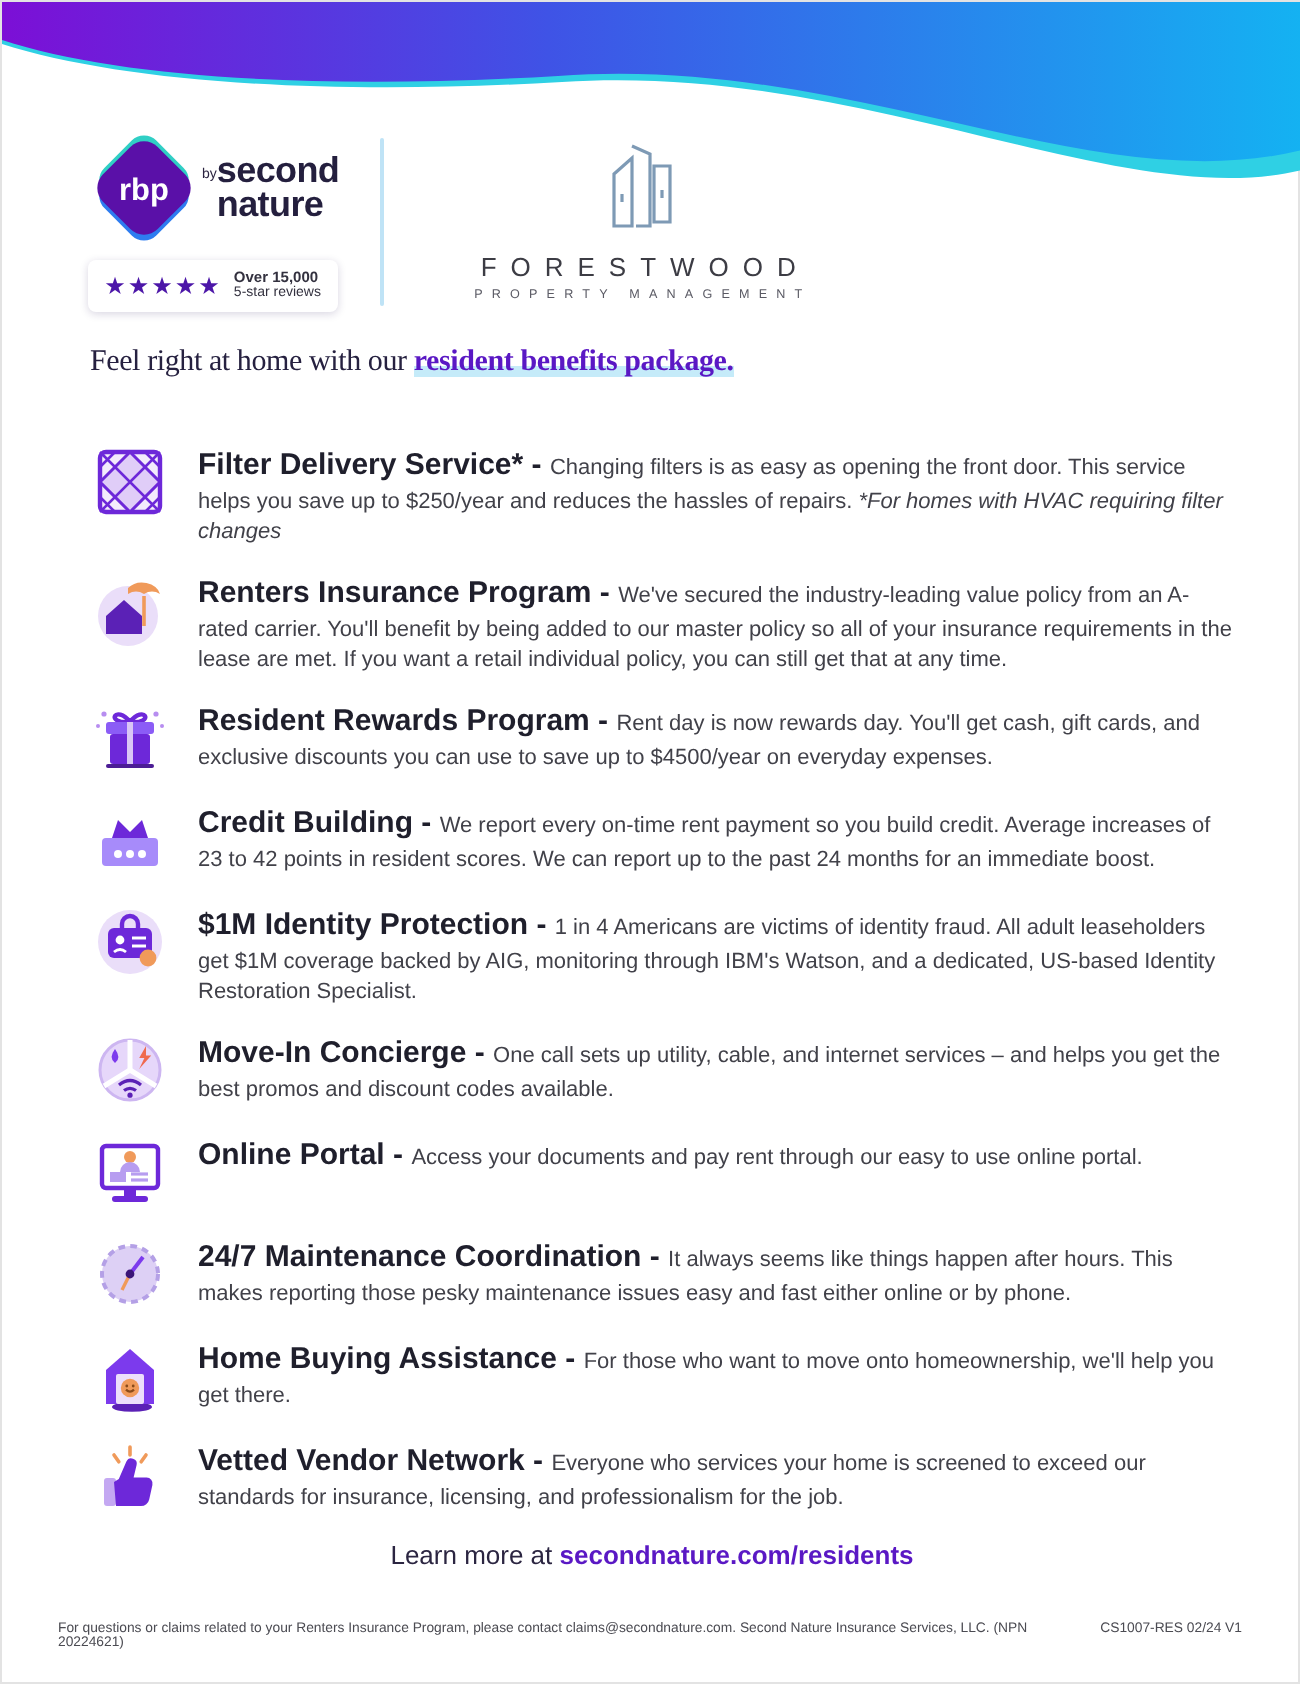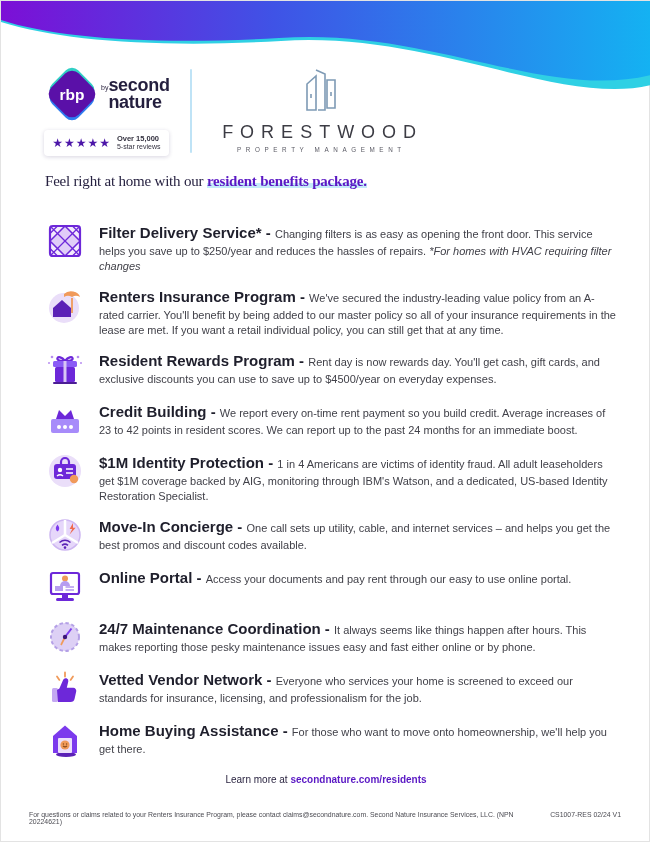--- a/index.html
+++ b/index.html
@@ -18,37 +18,37 @@
   .rbp-badge{width:58px;height:58px;position:relative;flex:0 0 auto;}
   .rbp-by{font-size:7px;color:#2b2440;vertical-align:top;margin-top:-14px;}
   .sn-name{font-size:18px;font-weight:bold;color:#241f3e;line-height:.92;letter-spacing:-.3px;}
   .reviews-badge{margin-top:7px;background:#fff;border-radius:4px;box-shadow:0 1px 4px rgba(40,20,90,.18);
     padding:4px 8px;display:flex;align-items:center;gap:6px;}
   .stars{color:#4c16a8;font-size:12px;letter-spacing:1px;line-height:1;}
   .reviews-text{font-size:7px;color:#33313f;line-height:1.25;}
   .reviews-text b{display:block;font-size:7.5px;}
   .divider{width:2px;height:84px;background:#bfe3f6;border-radius:2px;}
   .partner-block{display:flex;flex-direction:column;align-items:center;width:215px;}
-  .partner-name{font-size:18px;letter-spacing:7px;color:#3c3c44;font-weight:500;margin-top:6px;text-indent:7px;}
+  .partner-name{font-size:13px;letter-spacing:7px;color:#3c3c44;font-weight:500;margin-top:6px;text-indent:7px;}
   .partner-sub{font-size:6.3px;letter-spacing:4.6px;color:#5a5a64;margin-top:3px;text-indent:4.6px;}
   
   .headline{position:absolute;top:172px;left:44px;width:575px;font-size:15px;color:#262140;
     font-weight:500;letter-spacing:-.2px;font-family:Liberation Serif, serif;}
   .headline .hl{color:#5a18c4;font-weight:800;
     background:linear-gradient(to bottom,rgba(0,0,0,0) 62%,#c5ebf9 62%, #c5ebf9 96%, rgba(0,0,0,0) 96%);}
   
   .benefits{position:absolute;top:222px;left:44px;width:572px;}
   .benefit{display:flex;align-items:flex-start;gap:14px;margin-bottom:13px;}
   .b-icon{width:40px;height:40px;flex:0 0 auto;margin-top:-2px;}
   .b-icon svg{width:40px;height:40px;display:block;}
   .b-text{margin:0;font-size:11px;line-height:1.38;color:#414149;}
   .b-title{color:#1f1f2c;font-weight:bold;font-size:15px;}
   .b-note{color:#414149;}
   
-  .learn-more{position:absolute;bottom:56px;left:0;width:650px;text-align:center;font-size:10px;color:#2b2541;}
+  .learn-more{position:absolute;bottom:56px;left:0;width:650px;text-align:center;font-size:13px;color:#2b2541;}
   .learn-more .lnk{color:#5a18c4;font-weight:bold;text-decoration:none;}
   .footer{position:absolute;bottom:16px;left:28px;right:28px;display:flex;justify-content:space-between;
     font-size:6.9px;color:#4b4b52;}
   .footer .f-right{margin-left:20px;white-space:nowrap;}
 </style>
 </head>
 <body>
 
 <div class="page">
 
@@ -221,42 +221,42 @@
             <line x1="20" y1="20" x2="16" y2="28" stroke="#f09a5a" stroke-width="1.7"></line>
             <circle cx="20" cy="20" r="2.2" fill="#3b1578"></circle>
           </svg>
         </span>
       <p class="b-text"><b class="b-title">24/7 Maintenance Coordination - </b><span class="b-desc">It always seems like things happen after hours. This makes reporting those pesky maintenance issues easy and fast either online or by phone.</span> </p>
     </div>
 
     <div class="benefit">
       <span class="b-icon">
           <svg viewBox="0 0 40 40">
-            <path d="M12 8.5 l2.4 3.4 M20 4.5 v4 M28 8.5 l-2.4 3.4" stroke="#f09a5a" stroke-width="1.8" stroke-linecap="round"></path>
-            <rect x="7" y="20" width="6" height="14" rx="1.5" fill="#c4a8f2"></rect>
-            <path d="M13 34 h12.5 a4.2 4.2 0 0 0 4.1-3.3 l1.6-7.2 a3 3 0 0 0 -3-3.7 h-6.4 l1.5-6.3 a2.7 2.7 0 0 0 -5.1-1.7 l-3.8 8.7 -2.4 1.5 z" fill="#6d28d9"></path>
-          </svg>
-        </span>
-      <p class="b-text"><b class="b-title">Vetted Vendor Network - </b><span class="b-desc">Everyone who services your home is screened to exceed our standards for insurance, licensing, and professionalism for the job.</span> </p>
-    </div>
-
-    <div class="benefit">
-      <span class="b-icon">
-          <svg viewBox="0 0 40 40">
             <ellipse cx="21" cy="35.5" rx="10" ry="2.4" fill="#5b21b6"></ellipse>
             <path d="M8 17 L20 6.5 L32 17 V34 H8 Z" fill="#7c3aed"></path>
             <rect x="13" y="19" width="14" height="15" rx="1" fill="#ecdffb"></rect>
             <circle cx="20" cy="26" r="4.6" fill="#f09a5a"></circle>
             <path d="M18 26.8 q2 2 4 0" stroke="#8a4a1a" stroke-width="1.1" fill="none"></path>
             <circle cx="18.4" cy="25" r=".7" fill="#8a4a1a"></circle>
             <circle cx="21.6" cy="25" r=".7" fill="#8a4a1a"></circle>
           </svg>
         </span>
       <p class="b-text"><b class="b-title">Home Buying Assistance - </b><span class="b-desc">For those who want to move onto homeownership, we'll help you get there.</span> </p>
     </div>
+
+    <div class="benefit">
+      <span class="b-icon">
+          <svg viewBox="0 0 40 40">
+            <path d="M12 8.5 l2.4 3.4 M20 4.5 v4 M28 8.5 l-2.4 3.4" stroke="#f09a5a" stroke-width="1.8" stroke-linecap="round"></path>
+            <rect x="7" y="20" width="6" height="14" rx="1.5" fill="#c4a8f2"></rect>
+            <path d="M13 34 h12.5 a4.2 4.2 0 0 0 4.1-3.3 l1.6-7.2 a3 3 0 0 0 -3-3.7 h-6.4 l1.5-6.3 a2.7 2.7 0 0 0 -5.1-1.7 l-3.8 8.7 -2.4 1.5 z" fill="#6d28d9"></path>
+          </svg>
+        </span>
+      <p class="b-text"><b class="b-title">Vetted Vendor Network - </b><span class="b-desc">Everyone who services your home is screened to exceed our standards for insurance, licensing, and professionalism for the job.</span> </p>
+    </div>
   </div>
 
   <div class="learn-more">
     <span>Learn more at </span><a class="lnk" href="#">secondnature.com/residents</a>
   </div>
 
   <div class="footer">
     <span class="f-left">For questions or claims related to your Renters Insurance Program, please contact claims@secondnature.com. Second Nature Insurance Services, LLC. (NPN 20224621)</span>
     <span class="f-right">CS1007-RES 02/24 V1</span>
   </div>

